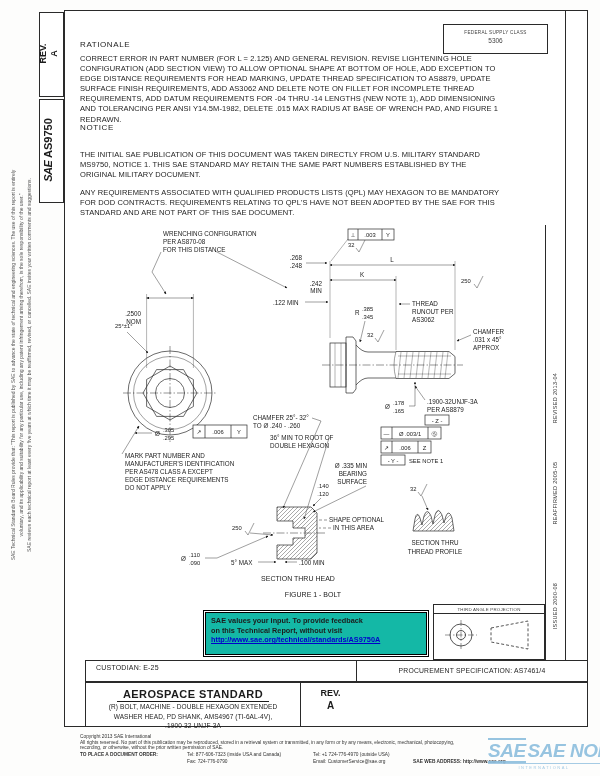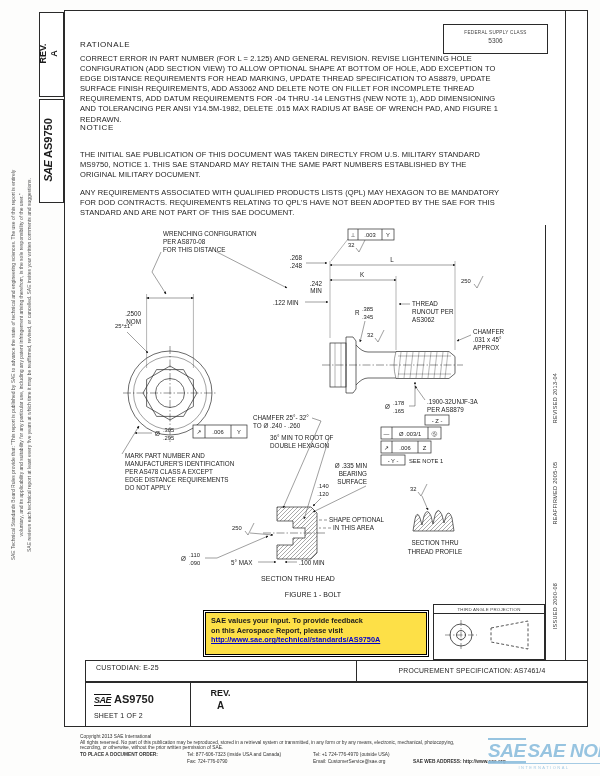--- a/index.html
+++ b/index.html
@@ -19,21 +19,21 @@
   
   .heading { font-size:8px; letter-spacing:.6px; text-align:left; width:460px; left:80px; }
   .bodytext { font-size:7.5px; line-height:10.1px; letter-spacing:.1px; }
   
   .fsc { left:443px; top:24px; width:105px; height:30px; border:1.5px solid #2a2a2a; text-align:center; color:#444; padding-top:5px; }
   .fsc .l1 { font-size:4.6px; letter-spacing:.3px; }
   .fsc .l2 { font-size:6.5px; margin-top:2px; }
   
   .rdate { font-size:5.5px; letter-spacing:.3px; color:#333; white-space:nowrap; transform:rotate(-90deg); text-align:center; }
   
-  .feedback { left:205px; top:612px; width:222px; height:43px; border:1.6px solid #000; outline:1.4px solid #000; outline-offset:1.5px; background:#fde047; padding:3px 5px; font-size:7.3px; font-weight:bold; line-height:9.6px; }
+  .feedback { left:205px; top:612px; width:222px; height:43px; border:1.6px solid #000; outline:1.4px solid #000; outline-offset:1.5px; background:#14b8a6; padding:3px 5px; font-size:7.3px; font-weight:bold; line-height:9.6px; }
   .feedback a { color:#0000cc; }
   
   .projbox { left:433px; top:604px; width:112px; height:56px; border:1.2px solid #2a2a2a; background:#fff; }
   .projbox .hdr { font-size:4.4px; letter-spacing:.2px; text-align:center; border-bottom:1px solid #2a2a2a; padding:1.5px 0; color:#444; }
   
   .custrow { left:85px; top:660px; width:503px; height:22px; border:1.3px solid #2a2a2a; }
   .cust-label { left:10px; top:3px; font-size:7px; letter-spacing:.2px; }
   .proc-cell { left:270px; top:0; width:231px; height:100%; border-left:1.3px solid #2a2a2a; text-align:center; font-size:6.8px; letter-spacing:.2px; padding-top:6px; }
   
   .titleblock { left:85px; top:682px; width:503px; height:45px; border:1.6px solid #2a2a2a; display:flex; background:#fff; }
@@ -354,44 +354,46 @@
 
   <text class="tc tm" x="248" y="369">FIGURE 1 - BOLT</text>
 </svg>
 
 <div class="abs rdate" style="left:523px; top:395px; width:64px;">REVISED 2013-04</div>
 <div class="abs rdate" style="left:514px; top:490px; width:82px;">REAFFIRMED 2005-05</div>
 <div class="abs rdate" style="left:524px; top:603px; width:62px;">ISSUED 2000-08</div>
 
 <div class="abs feedback">
   <div>SAE values your input. To provide feedback</div>
-  <div>on this Aerospace Report, please visit</div>
+  <div>on this Technical Report, without visit</div>
   <a href="#" title="http://www.sae.org/technical/standards/AS9750A">http://www.sae.org/technical/standards/AS9750A</a>
 </div>
 
 <div class="abs projbox">
   <div class="hdr">THIRD ANGLE PROJECTION</div>
   <svg width="110" height="42" viewBox="0 0 110 42">
     <circle cx="27" cy="21" r="11" fill="none" stroke="#2a2a2a" stroke-width="0.8"></circle>
     <circle cx="27" cy="21" r="4.5" fill="none" stroke="#2a2a2a" stroke-width="0.8"></circle>
     <line x1="27" y1="6" x2="27" y2="36" stroke="#2a2a2a" stroke-width="0.5" stroke-dasharray="6 2 1.5 2"></line>
     <line x1="11" y1="21" x2="43" y2="21" stroke="#2a2a2a" stroke-width="0.5" stroke-dasharray="6 2 1.5 2"></line>
     <path d="M57,14 L94,7 L94,35 L57,28 Z" fill="none" stroke="#2a2a2a" stroke-width="0.8" stroke-dasharray="3 2"></path>
   </svg>
 </div>
 
 <div class="abs custrow">
   <div class="abs cust-label">CUSTODIAN: E-25</div>
   <div class="abs proc-cell">PROCUREMENT SPECIFICATION: AS7461/4</div>
 </div>
 
 <div class="abs titleblock">
-  <div class="tb-cell tb-doc">
-    <span class="doc-sae saeglyph">SAE</span><span class="doc-num">AS9750</span>
-    <div class="doc-sheet">SHEET 1 OF 2</div>
+  <div class="tb-cell tb-title">
+    <span class="tb-header">AEROSPACE STANDARD</span>
+    <div class="tb-desc">(R) BOLT, MACHINE - DOUBLE HEXAGON EXTENDED</div>
+    <div class="tb-desc">WASHER HEAD, PD SHANK, AMS4967 (TI-6AL-4V),</div>
+    <div class="tb-desc">.1900-32 UNJF-3A</div>
   </div>
   <div class="tb-cell tb-rev">
     <div class="rev-l">REV.</div>
     <div class="rev-v">A</div>
   </div>
 </div>
 
 <div class="abs foot" style="left:80px; top:734px;">Copyright 2013 SAE International</div>
 <div class="abs foot" style="left:80px; top:740px;">All rights reserved. No part of this publication may be reproduced, stored in a retrieval system or transmitted, in any form or by any means, electronic, mechanical, photocopying,</div>
 <div class="abs foot" style="left:80px; top:745px;">recording, or otherwise, without the prior written permission of SAE.</div>

